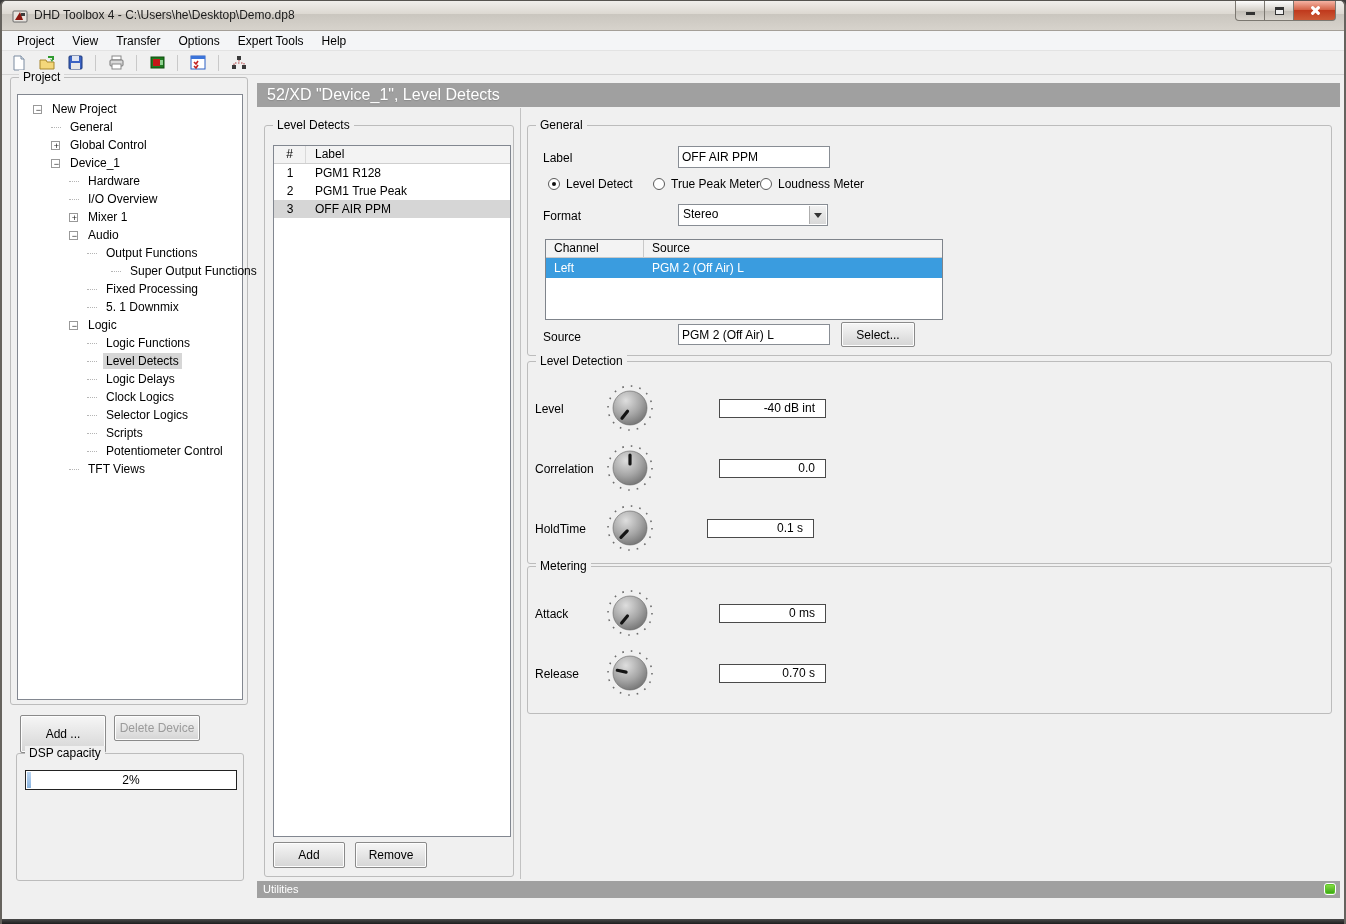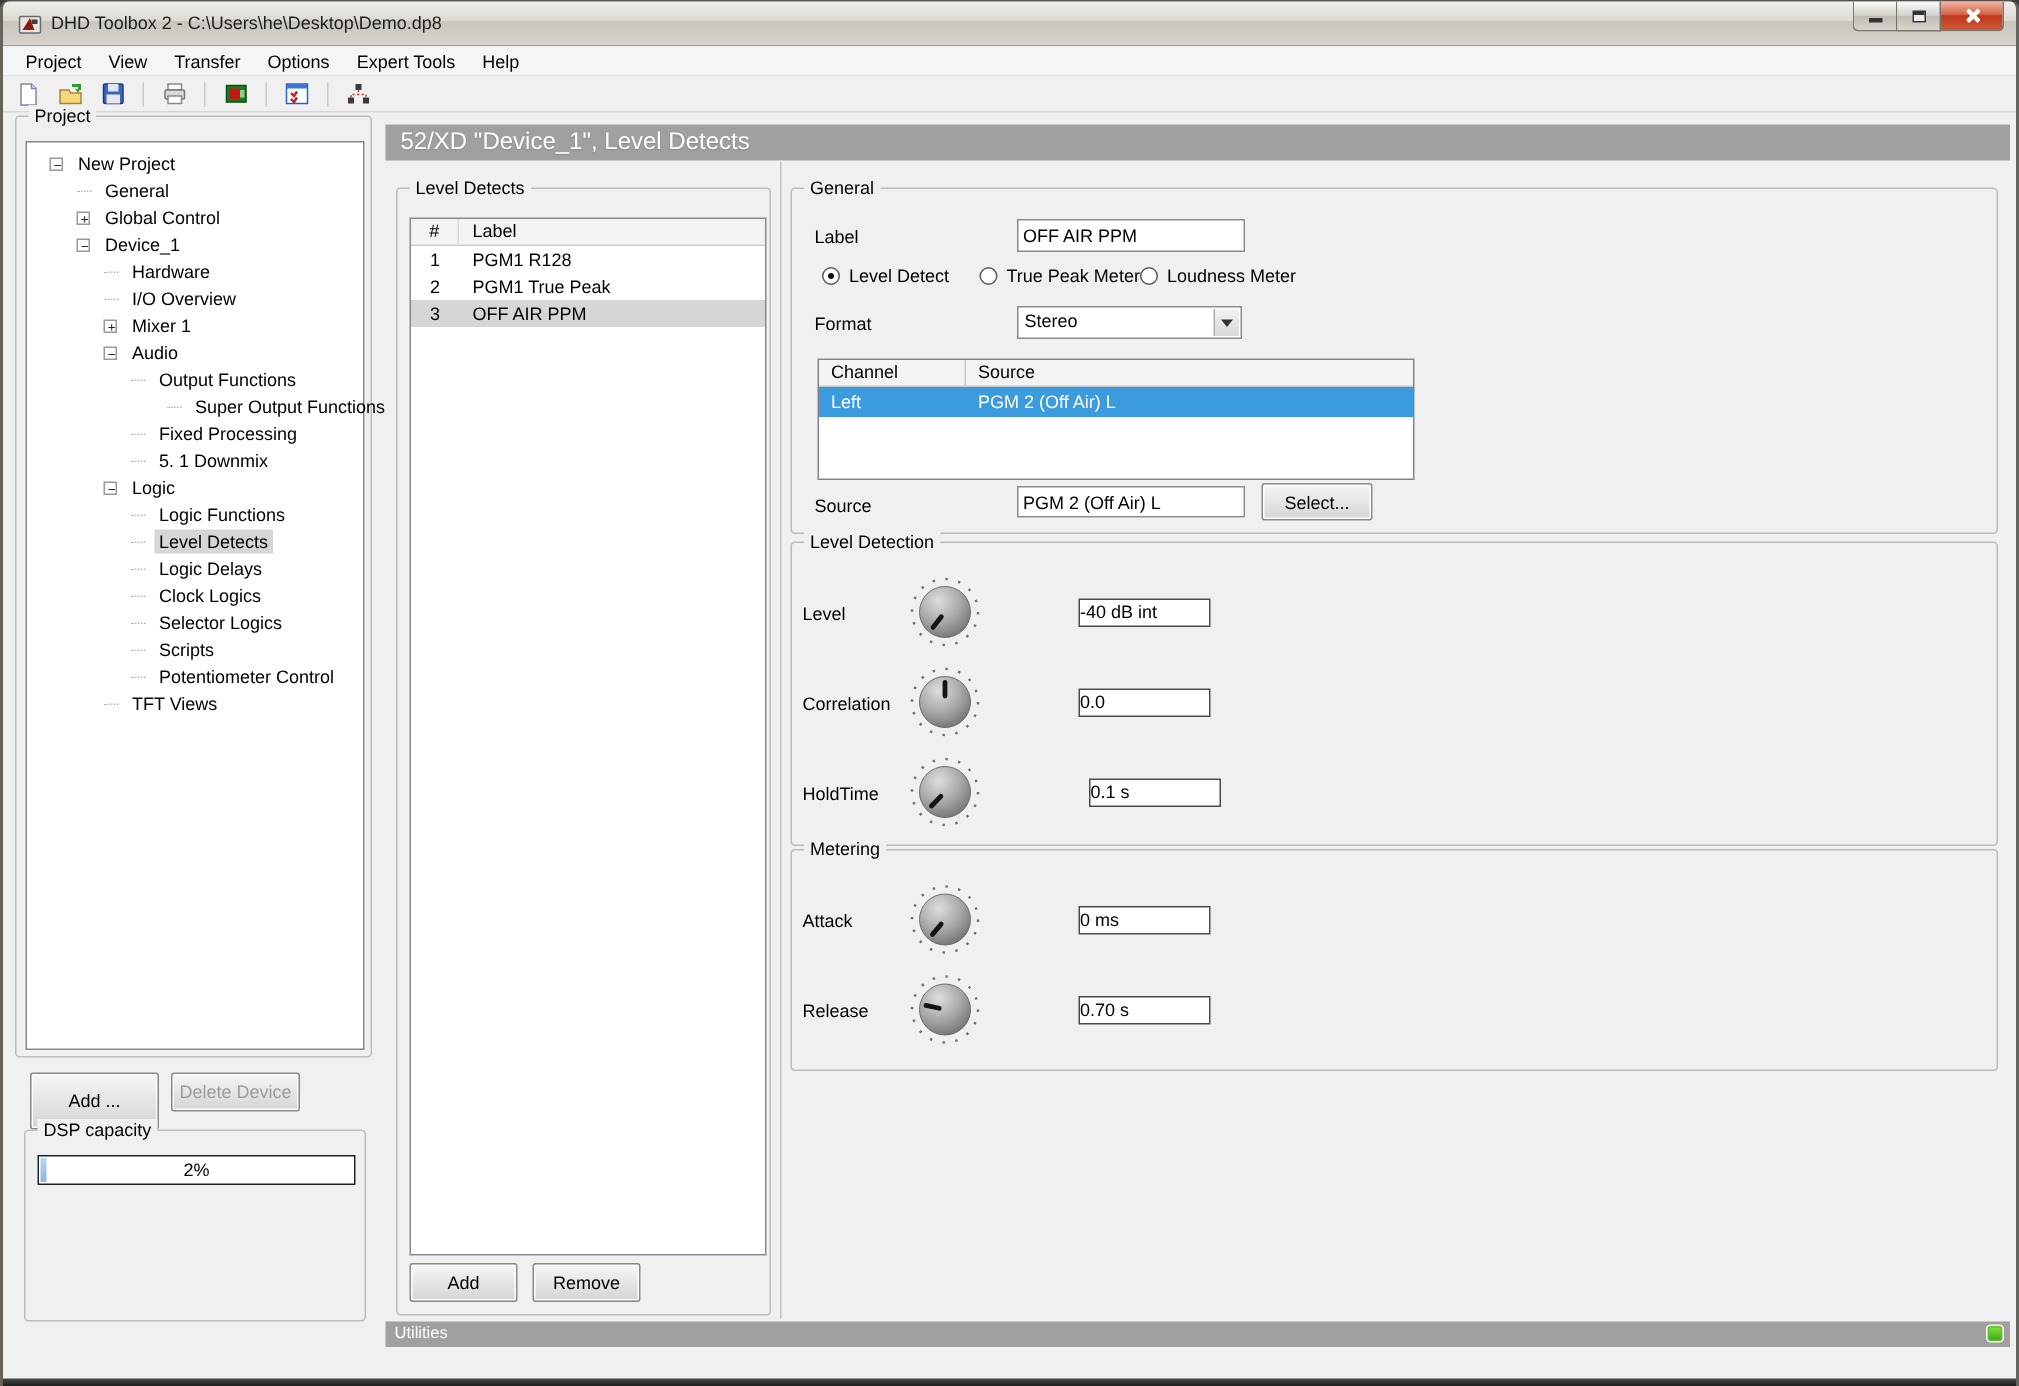--- a/index.html
+++ b/index.html
@@ -84,22 +84,22 @@
   .rdot.on::after{ content:""; position:absolute; left:3px; top:3px; width:4px; height:4px; border-radius:50%; background:#111;}
   
   .ctable{ position:absolute; left:17px; top:113px; width:398px; height:81px; background:#fff; border:1px solid #7f848b;}
   .cthead{ display:flex; height:18px; background:#f3f3f3; border-bottom:1px solid #c9c9c9;}
   .cth1{ width:98px; padding-left:8px; line-height:17px; border-right:1px solid #c9c9c9;}
   .cth2{ padding-left:8px; line-height:17px;}
   .ctrow{ display:flex; height:20px; align-items:center;}
   .ctrow.sel{ background:#3a9cdf; color:#fff;}
   .ctc1{ width:98px; padding-left:8px;} .ctc2{ padding-left:8px;}
   
-  .kvalue{ position:absolute; width:88px; height:19px; background:#fff; border:1px solid #4a4a4a;
-    padding-right:10px; line-height:17px;}
+  .kvalue{ position:absolute; width:107px; height:19px; background:#fff; border:1px solid #4a4a4a;
+    text-align:right; padding-right:10px; line-height:17px;}
   .knob{ position:absolute; }
   
   .statusbar{ position:absolute; left:0; top:899px; width:100%; height:19px; background:#f0f0f0; border-top:1px solid #e5e5e5;}
   .ssec{ position:absolute; top:1px; height:16px; box-shadow:inset 1px 1px 0 #bdbdbd, inset -1px -1px 0 #fff; padding-left:5px; line-height:16px;}
   .grip{ position:absolute; right:2px; bottom:2px; width:13px; height:13px;
     background:repeating-linear-gradient(135deg, transparent 0 3px, #a9a9a9 3px 4px, #fdfdfd 4px 5px);
     clip-path:polygon(100% 0, 100% 100%, 0 100%);}
   .bottomstrip{ position:absolute; left:0; top:918px; width:100%; height:6px; background:linear-gradient(#4a4a4a,#151515);}
 </style>
 </head>
@@ -116,21 +116,21 @@
     </radialGradient>
   </defs>
     </svg>
 
   <div class="titlebar">
     <svg class="appicon" viewBox="0 0 16 16">
       <rect x="1" y="3" width="14" height="11" rx="1" fill="#e8e4df" stroke="#6b6b6b"></rect>
       <path d="M3 12 L8 4 L11 12 Z" fill="#8d1a12"></path>
       <rect x="9" y="5" width="4" height="3" fill="#3e3e3e"></rect>
     </svg>
-    <span class="titletext">DHD Toolbox 2 - C:\Users\he\Desktop\Demo.dp8</span>
+    <span class="titletext">DHD Toolbox 4 - C:\Users\he\Desktop\Demo.dp8</span>
     <div class="capbtns">
       <div class="capbtn min">
           <span class="glyph-min"></span>
         </div>
       <div class="capbtn res">
           <span class="glyph-res"></span>
         </div>
       <div class="capbtn close">
           <span class="glyph-x"></span>
         </div>
@@ -434,21 +434,21 @@
       <line x1="0" y1="-4" x2="0" y2="-13" stroke="#141414" stroke-width="3.2" stroke-linecap="round"></line>
     </svg>
     <div class="kvalue" style="left:191px;top:97px;">0.0</div>
 
     <span class="flabel" style="left:7px;top:160px;">HoldTime</span>
     <svg class="knob" style="left:76px;top:140px;" width="52" height="52" viewBox="-26 -26 52 52">
       <circle r="22" fill="none" stroke="#6e6e6e" stroke-width="1.6" stroke-dasharray="1.6 7.05"></circle>
       <circle r="17" fill="url(#knobGrad)" stroke="#636363" stroke-width="0.6"></circle>
       <line x1="0" y1="-4" x2="0" y2="-13" stroke="#141414" stroke-width="3.2" stroke-linecap="round" transform="rotate(224)"></line>
     </svg>
-    <div class="kvalue" style="left:198px;top:157px;">0.1 s</div>
+    <div class="kvalue" style="left:179px;top:157px;">0.1 s</div>
   </div>
 
   <div class="gbox" style="left:525px;top:565px;width:805px;height:148px;">
     <span class="gleg">Metering</span>
 
     <span class="flabel" style="left:7px;top:40px;">Attack</span>
     <svg class="knob" style="left:76px;top:20px;" width="52" height="52" viewBox="-26 -26 52 52">
       <circle r="22" fill="none" stroke="#6e6e6e" stroke-width="1.6" stroke-dasharray="1.6 7.05"></circle>
       <circle r="17" fill="url(#knobGrad)" stroke="#636363" stroke-width="0.6"></circle>
       <line x1="0" y1="-4" x2="0" y2="-13" stroke="#141414" stroke-width="3.2" stroke-linecap="round" transform="rotate(220)"></line>

